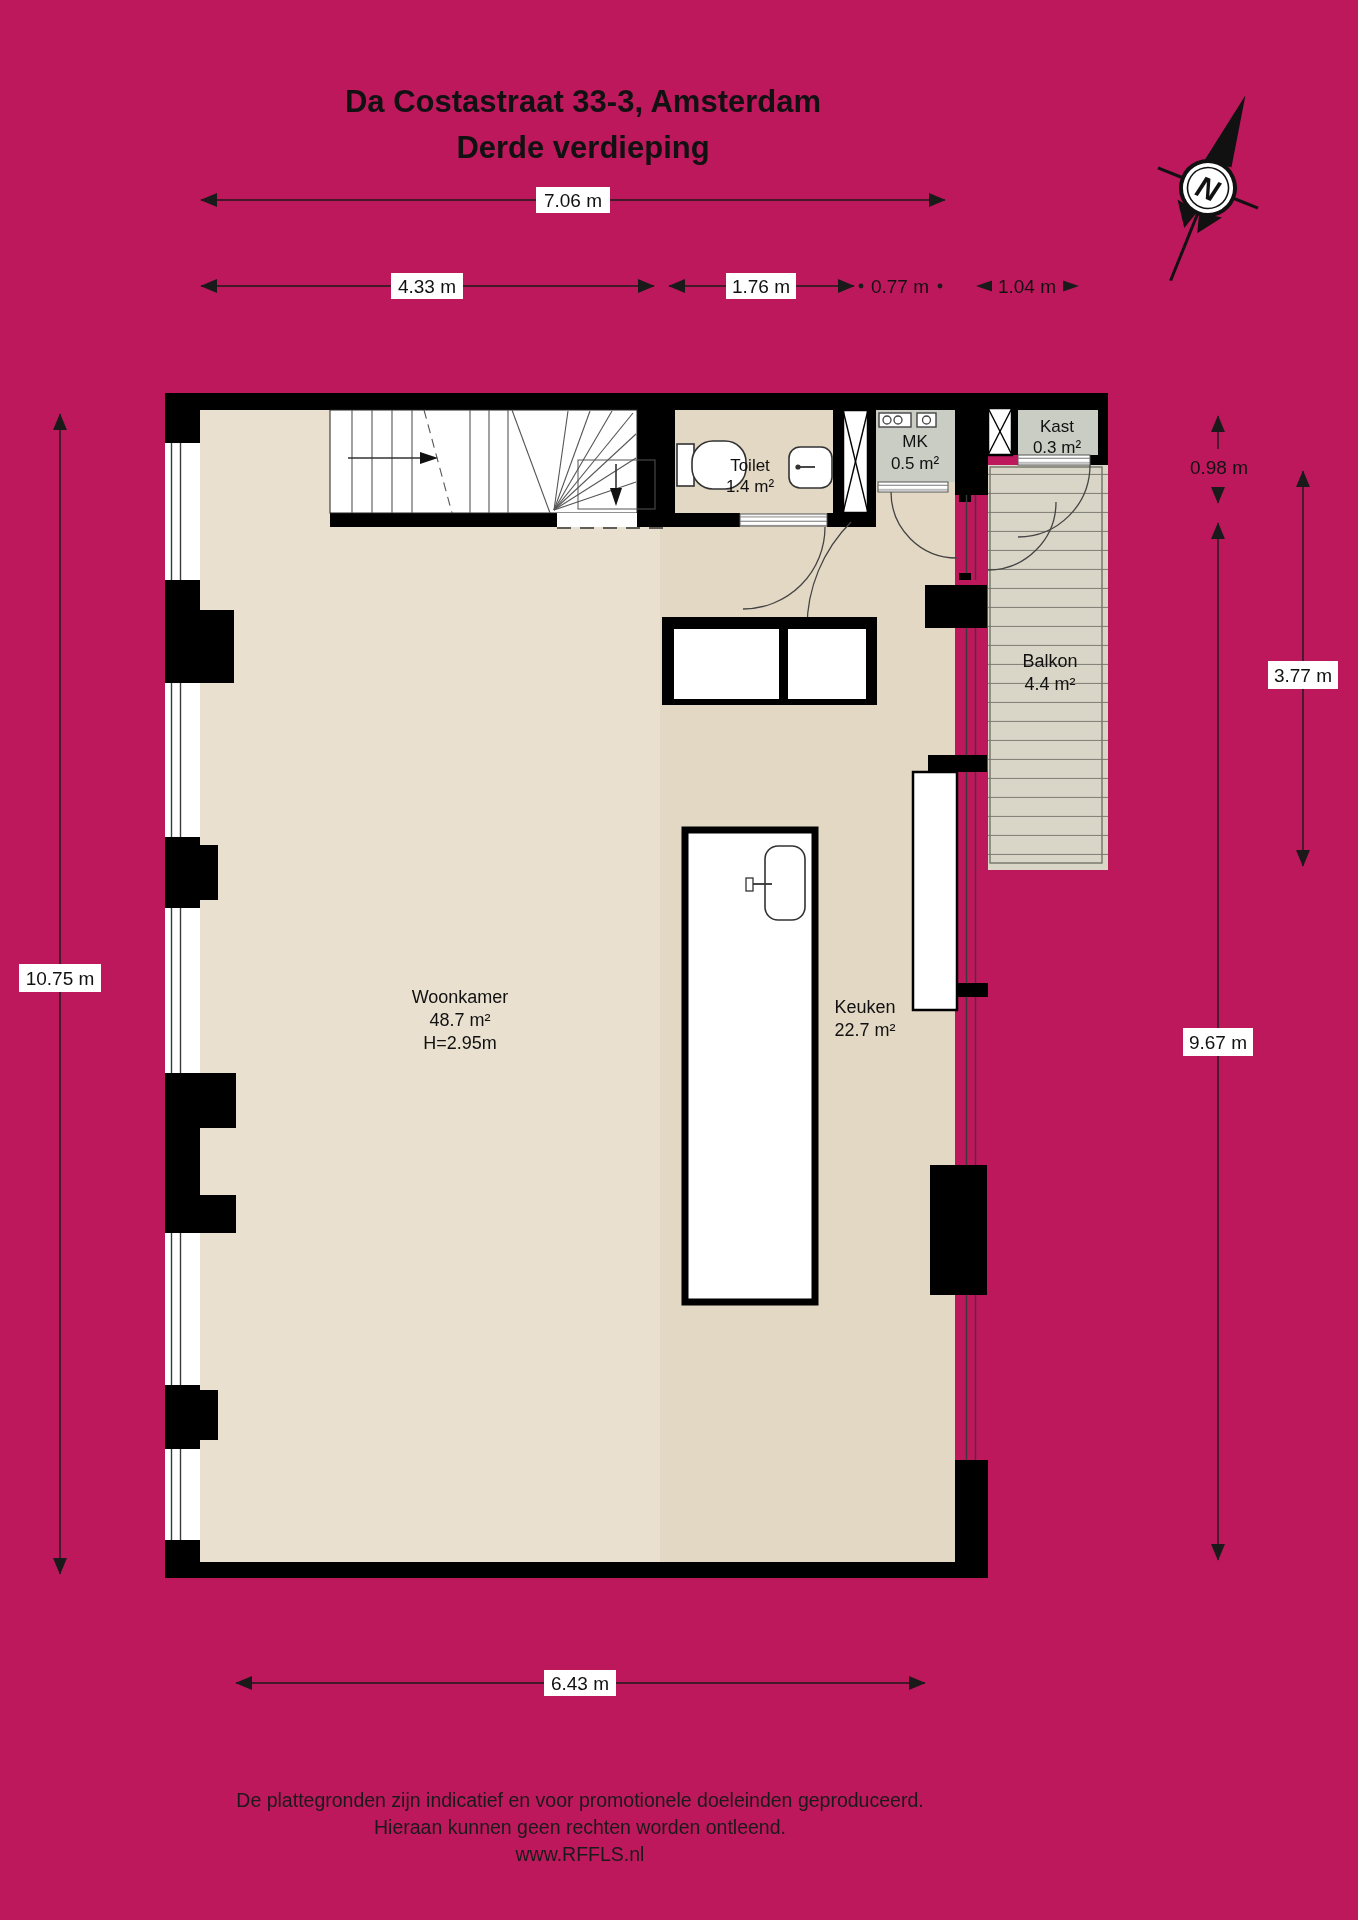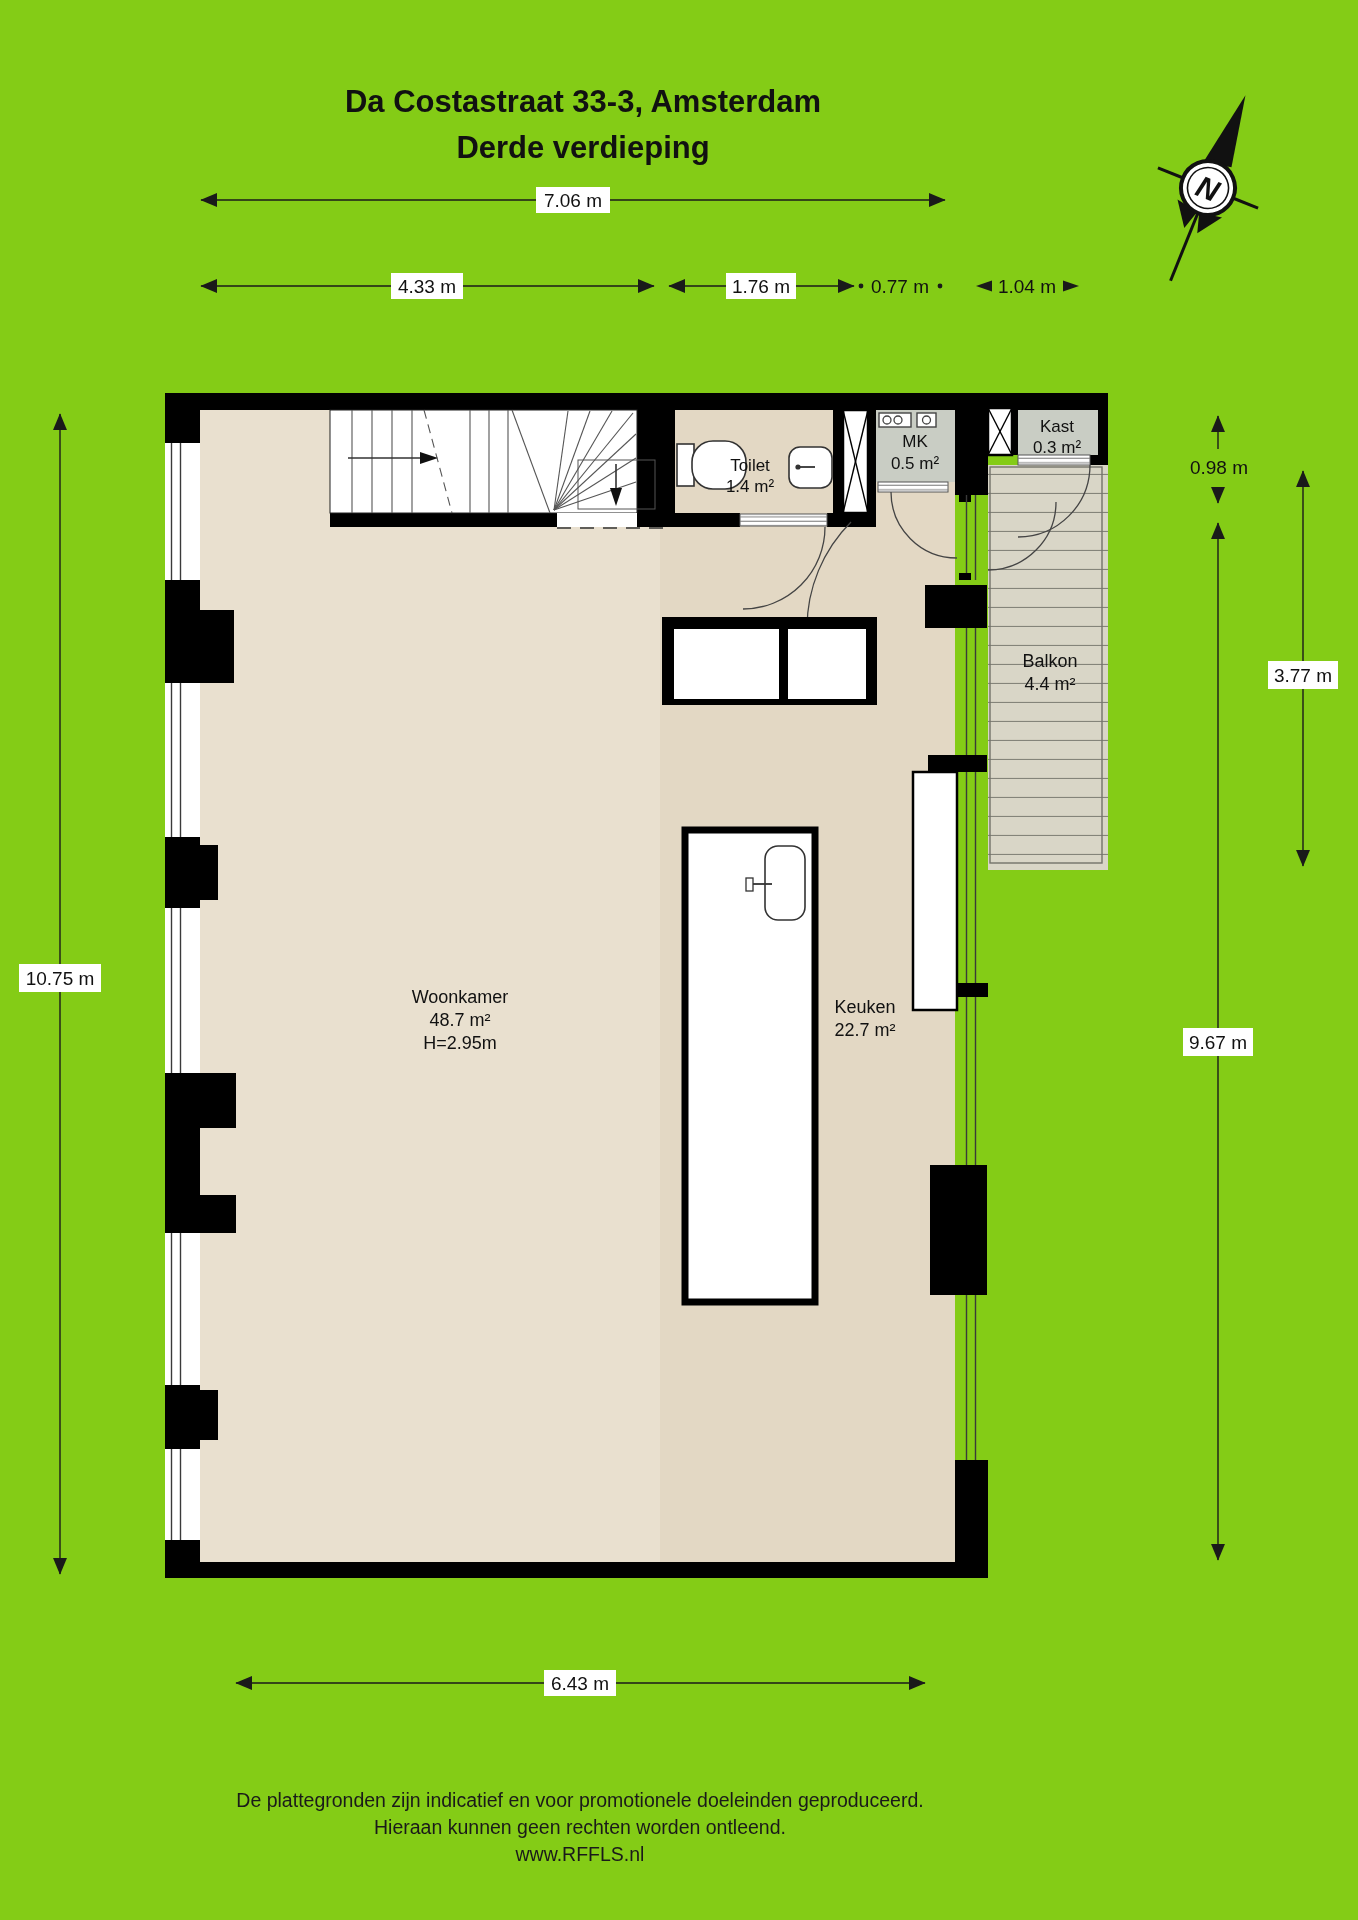--- a/index.html
+++ b/index.html
@@ -1,16 +1,16 @@
 <!DOCTYPE html>
 <html><head>
 <meta charset="utf-8">
 <style>
   html,body{margin:0;padding:0;background:#ffffff;}
-  .page{position:relative;width:1358px;height:1920px;background:#84cc16;overflow:hidden;
+  .page{position:relative;width:1358px;height:1920px;background:#be185d;overflow:hidden;
         font-family:"Liberation Sans", sans-serif;}
   svg{position:absolute;left:0;top:0;}
   text{fill:#111111;}
   .title-text{font-size:31px;font-weight:bold;text-anchor:middle;}
   .dim-text{font-size:19px;text-anchor:middle;}
   .room-text{font-size:18px;text-anchor:middle;}
   .small-room-text{font-size:17px;text-anchor:middle;}
   .footer-text{font-size:19.5px;text-anchor:middle;fill:#1a1a1a;}
   .compass-n{font-size:30px;font-weight:bold;font-style:italic;text-anchor:middle;}
   .wall{fill:#000000;}

